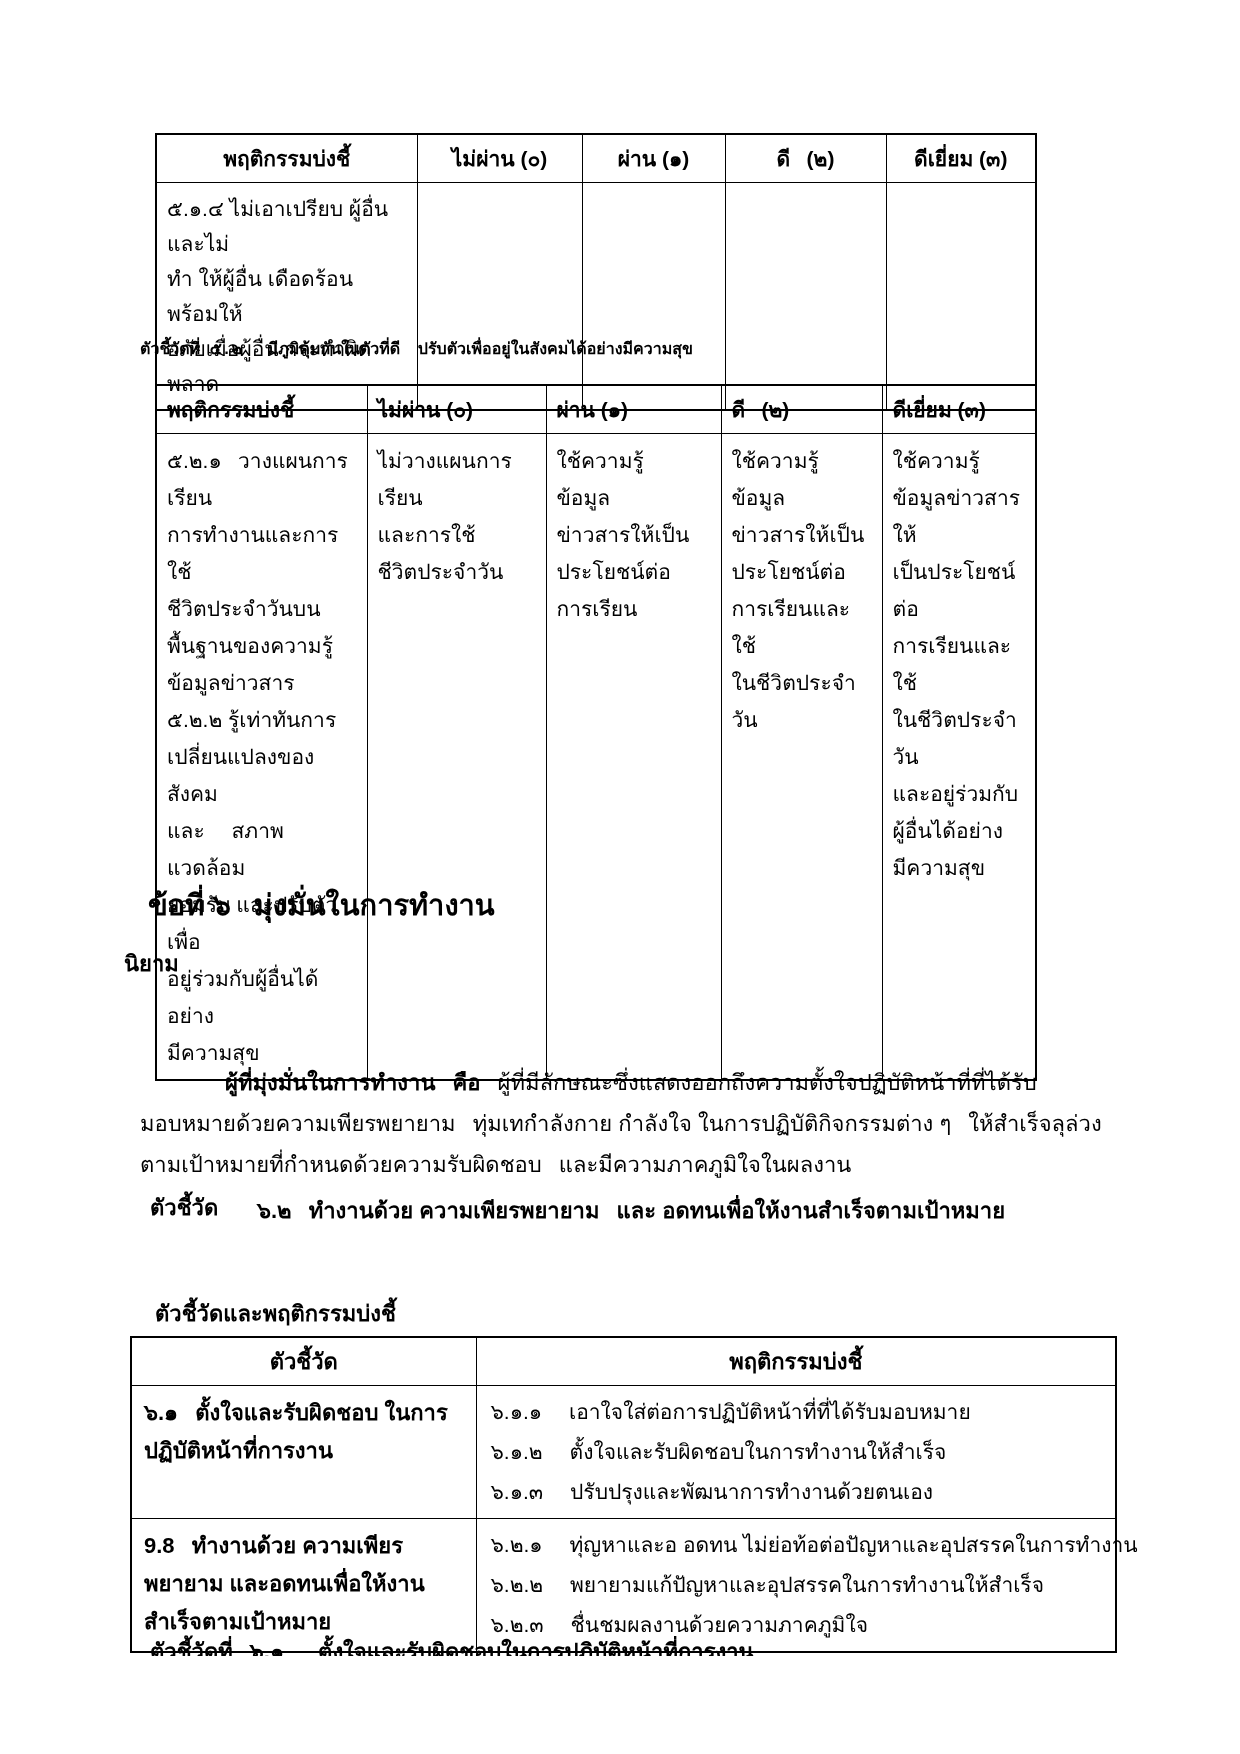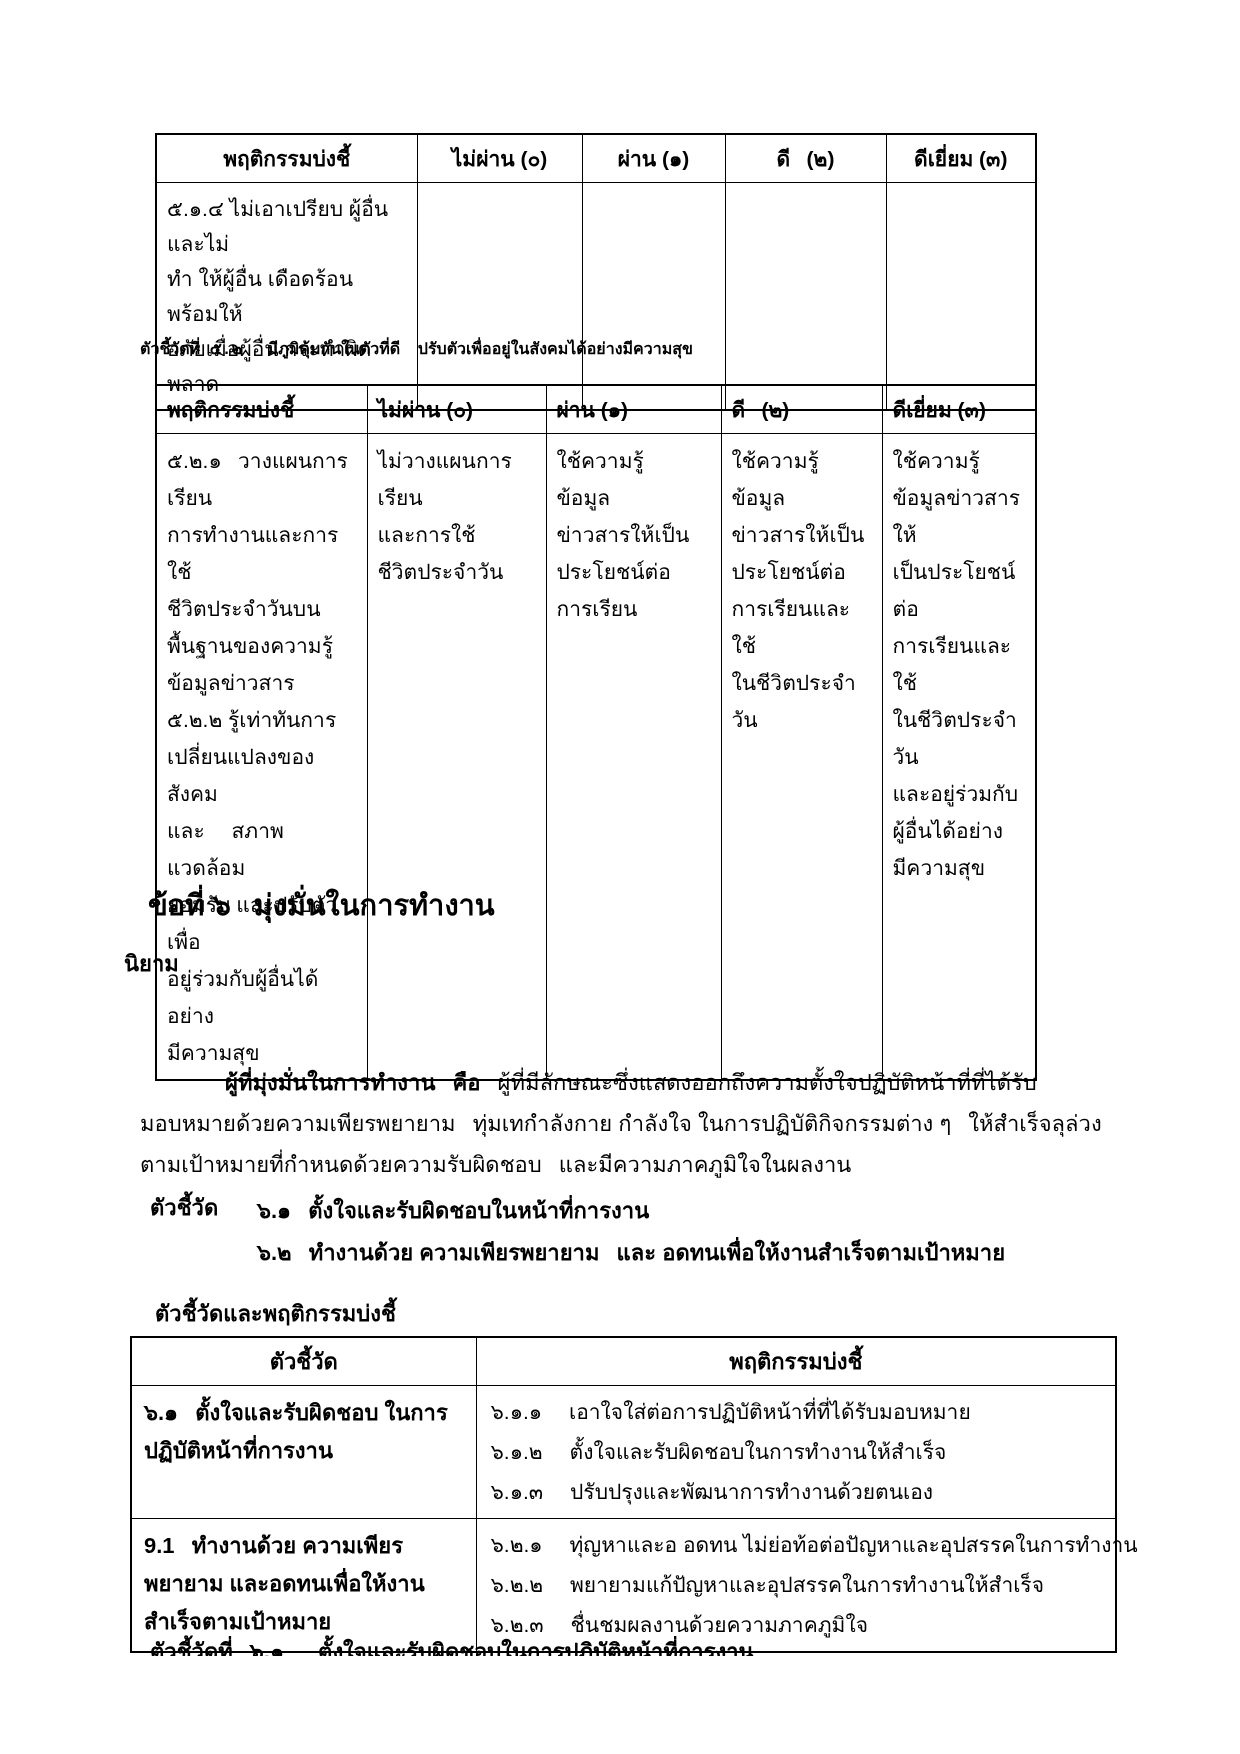--- a/index.html
+++ b/index.html
@@ -150,21 +150,20 @@
   <div id="definition-label">นิยาม</div>
 
 
   <div class="para" id="def-para-2"><span class="lead">ผู้ที่มุ่งมั่นในการทำงาน  คือ</span><span>  ผู้ที่มีลักษณะซึ่งแสดงออกถึงความตั้งใจปฏิบัติหน้าที่ที่ได้รับ
 มอบหมายด้วยความเพียรพยายาม  ทุ่มเทกำลังกาย กำลังใจ ในการปฏิบัติกิจกรรมต่าง ๆ  ให้สำเร็จลุล่วง
 ตามเป้าหมายที่กำหนดด้วยความรับผิดชอบ  และมีความภาคภูมิใจในผลงาน</span></div>
 
   <div id="indicators">
     <div class="label">ตัวชี้วัด</div>
     <div class="items">
-      <div>๖.๑  ตั้งใจและรับผิดชอบในหน้าที่การงาน</div>
       <div>๖.๒  ทำงานด้วย ความเพียรพยายาม  และ อดทนเพื่อให้งานสำเร็จตามเป้าหมาย</div>
     </div>
   </div>
 
   <div id="table3-heading">ตัวชี้วัดและพฤติกรรมบ่งชี้</div>
 
   <table id="indicator-behavior-table">
     <colgroup>
       <col style="width:345px">
         <col style="width:640px">
@@ -177,21 +176,21 @@
     <tr>
       <td class="ind-cell">๖.๑  ตั้งใจและรับผิดชอบ ในการ
 ปฏิบัติหน้าที่การงาน</td>
       <td class="beh-cell">
         <div>๖.๑.๑  เอาใจใส่ต่อการปฏิบัติหน้าที่ที่ได้รับมอบหมาย</div>
         <div>๖.๑.๒  ตั้งใจและรับผิดชอบในการทำงานให้สำเร็จ</div>
         <div>๖.๑.๓  ปรับปรุงและพัฒนาการทำงานด้วยตนเอง</div>
       </td>
     </tr>
     <tr>
-      <td class="ind-cell">9.1  ทำงานด้วย ความเพียร
+      <td class="ind-cell">9.8  ทำงานด้วย ความเพียร
 พยายาม และอดทนเพื่อให้งาน
 สำเร็จตามเป้าหมาย</td>
       <td class="beh-cell">
         <div>๖.๒.๑  ทุ่ญหาและอ อดทน ไม่ย่อท้อต่อปัญหาและอุปสรรคในการทำงาน</div>
         <div>๖.๒.๒  พยายามแก้ปัญหาและอุปสรรคในการทำงานให้สำเร็จ</div>
         <div>๖.๒.๓  ชื่นชมผลงานด้วยความภาคภูมิใจ</div>
       </td>
     </tr>
   </tbody>
     </table>

